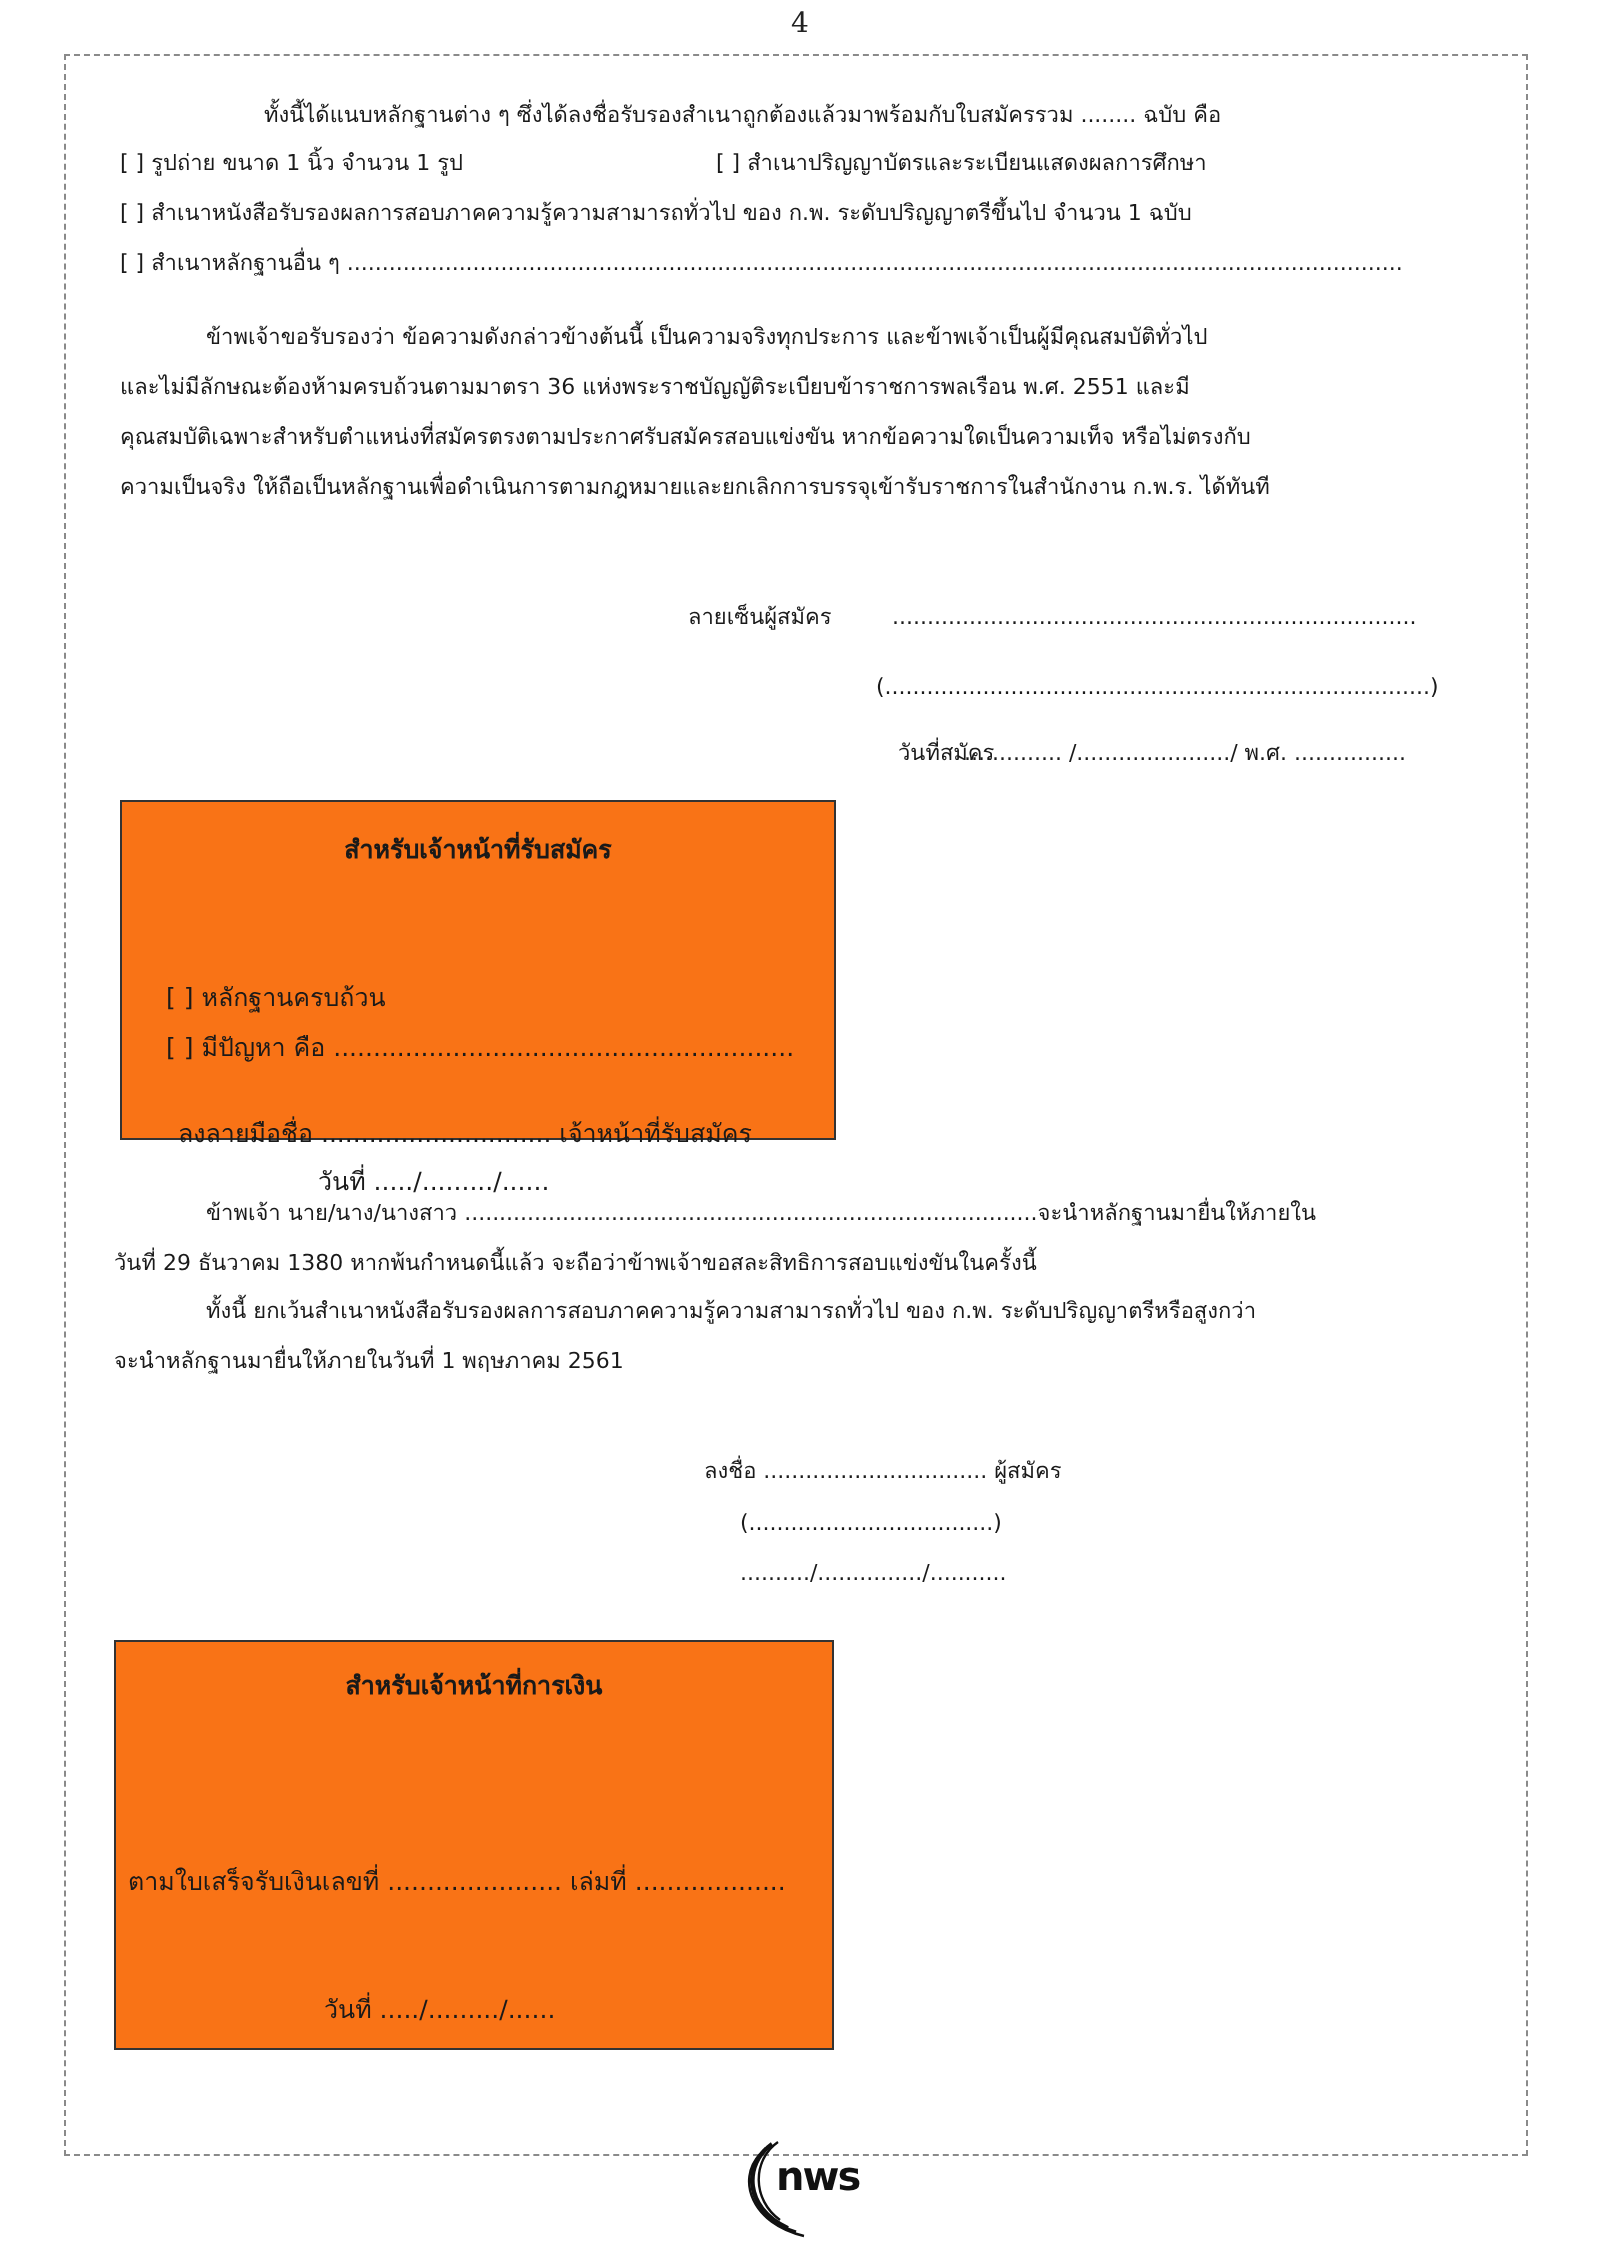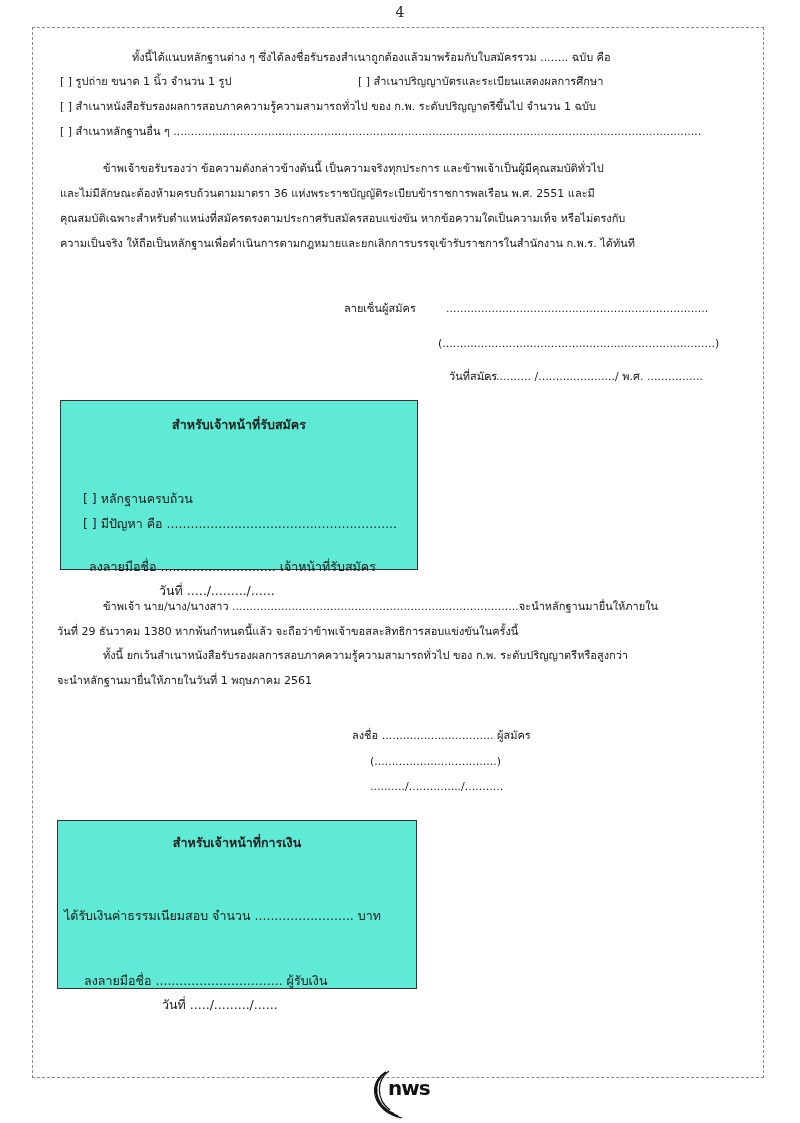--- a/index.html
+++ b/index.html
@@ -12,21 +12,21 @@
       font-family: "DejaVu Serif", serif; font-size: 14px; color: #222;
     }
     .frame {
       position: absolute; left: 32px; top: 27px; width: 732px; height: 1051px;
       border: 1px dashed #8a8a8a; box-sizing: border-box;
     }
     .line {
       position: absolute; font-size: 11px; white-space: nowrap; line-height: 18px;
     }
     .box {
-      position: absolute; border: 1.5px solid #333; box-sizing: border-box; background: #5eead4;
+      position: absolute; border: 1.5px solid #333; box-sizing: border-box; background: #f97316;
     }
     .box .title { position: absolute; left: 0; width: 100%; text-align: center; font-weight: bold; font-size: 12.5px; }
     .box .row { position: absolute; font-size: 12.5px; white-space: nowrap; margin-top: 48px; }
     .logo {
       position: absolute; left: 368px; top: 1068px; width: 64px; height: 52px;
     }
     .logo-text {
       position: absolute; left: 20px; top: 8px; font-family: "DejaVu Sans", sans-serif;
       font-weight: bold; font-size: 20px; letter-spacing: -1px; color: #111;
     }
@@ -64,24 +64,23 @@
 
 <div class="line" style="left:103px; top:598px;">ข้าพเจ้า  นาย/นาง/นางสาว ..................................................................................จะนำหลักฐานมายื่นให้ภายใน</div>
 <div class="line" style="left:57px; top:623px;">วันที่ 29 ธันวาคม 1380 หากพ้นกำหนดนี้แล้ว จะถือว่าข้าพเจ้าขอสละสิทธิการสอบแข่งขันในครั้งนี้</div>
 <div class="line" style="left:103px; top:647px;">ทั้งนี้ ยกเว้นสำเนาหนังสือรับรองผลการสอบภาคความรู้ความสามารถทั่วไป ของ ก.พ. ระดับปริญญาตรีหรือสูงกว่า</div>
 <div class="line" style="left:57px; top:672px;">จะนำหลักฐานมายื่นให้ภายในวันที่ 1 พฤษภาคม 2561</div>
 
 <div class="line" style="left:352px; top:727px;">ลงชื่อ ................................  ผู้สมัคร</div>
 <div class="line" style="left:370px; top:753px;">(...................................)</div>
 <div class="line" style="left:370px; top:778px;">........../.............../...........</div>
 
-<div class="box" style="left:57px; top:820px; width:360px; height:169px;">
+<div class="box" style="left:57px; top:820px; width:360px; height:205px;">
   <div class="title" style="top:12px;">สำหรับเจ้าหน้าที่การเงิน</div>
-  <div class="row" style="left:6px; top:37px;">ได้รับเงินค่าธรรมเนียมสอบ จำนวน  ......................... บาท</div>
-  <div class="row" style="left:26px; top:102px;">ลงลายมือชื่อ ................................ ผู้รับเงิน</div>
+  <div class="row" style="left:6px; top:62px;">ตามใบเสร็จรับเงินเลขที่ ...................... เล่มที่ ...................</div>
   <div class="row" style="left:104px; top:126px;">วันที่ ...../........./......</div>
 </div>
 
 <div class="logo">
   <svg width="64" height="52" viewBox="0 0 64 52">
     <path d="M18 4 C 4 14, 4 36, 26 46" stroke="#111" stroke-width="2" fill="none"></path>
     <path d="M15 6 C 2 18, 6 40, 30 48" stroke="#111" stroke-width="1.5" fill="none"></path>
     <path d="M12 9 C 0 22, 8 44, 34 50" stroke="#111" stroke-width="1.2" fill="none"></path>
     <path d="M21 3 C 8 12, 8 32, 22 42" stroke="#111" stroke-width="1.2" fill="none"></path>
   </svg>

